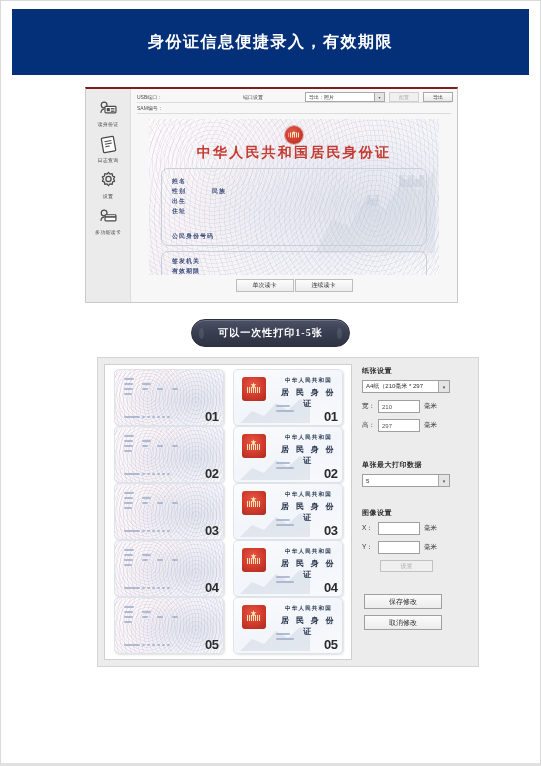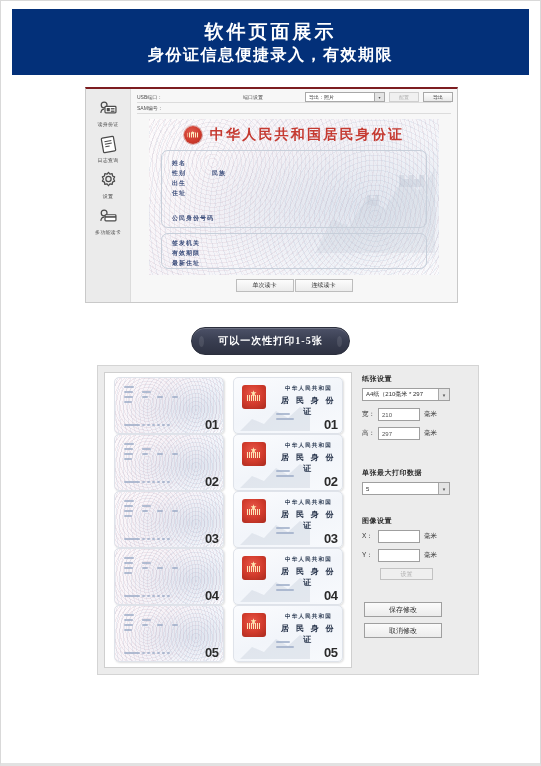--- a/index.html
+++ b/index.html
@@ -45,21 +45,21 @@
     box-shadow:inset 0 1px 0 rgba(255,255,255,.18);
     border:1px solid #2b2f3d;
     position:relative;
   }
   .pill::before,.pill::after{
     content:""; position:absolute; top:50%; width:5px;height:11px;
     margin-top:-5px; border-radius:50%; background:rgba(255,255,255,.10);
   }
   .pill::before{left:7px;} .pill::after{right:7px;}
   .pill-1 { margin-top:17px; }
-  .pill-2 { margin-top:24px; }
+  .pill-2 { margin-top:16px; }
 
   
   .win1 {
     margin:12px 84px 0 84px; width:373px; height:216px;
     background:#f4f4f4; border:1px solid #c9c9c9;
     border-top:2px solid #7d1d20;
     display:flex; position:relative;
   }
   .w1-side {
     width:45px; background:#ebebeb; border-right:1px solid #dcdcdc;
@@ -109,22 +109,22 @@
     position:absolute; inset:0;
     background-image:
       repeating-radial-gradient(circle at 22% 28%, rgba(200,170,185,.20) 0 1px, transparent 1px 4px),
       repeating-radial-gradient(circle at 78% 62%, rgba(160,180,205,.18) 0 1px, transparent 1px 5px),
       repeating-linear-gradient(62deg, rgba(190,180,200,.10) 0 1px, transparent 1px 7px);
   }
   .greatwall {
     position:absolute; right:4px; bottom:22px; width:120px; height:96px;
     opacity:.40;
   }
-  .id-head { position:relative; display:flex; justify-content:center;
-             gap:8px; padding-top:7px; }
+  .id-head { position:relative; display:flex; align-items:center; justify-content:center;
+             padding-top:7px;flex-direction:column; }
   .emblem {
     width:18px;height:18px;border-radius:50%;
     background:radial-gradient(circle at 42% 36%, #e05b4e 0%, #cf3a2c 55%, #ad2c20 100%);
     position:relative; box-shadow:0 0 0 1px rgba(170,40,30,.35);
   }
   .emblem::after{
     content:""; position:absolute; left:50%; top:52%; width:11px;height:5px;
     transform:translate(-50%,-50%);
     background:repeating-linear-gradient(90deg,rgba(255,245,200,.95) 0 1px,transparent 1px 2px);
     border-radius:1px;
@@ -250,21 +250,20 @@
     border:1px solid #9f9f9f; background:linear-gradient(180deg,#fbfbfb,#ececec);
     display:flex; align-items:center; justify-content:center; margin:0 0 6px 2px;
   }
 </style>
 </head>
 <body>
 
 <div class="page">
 
   <div class="banner">
-    <div class="banner-title">软件页面展示</div>
     <div class="banner-sub">身份证信息便捷录入，有效期限</div>
   </div>
 
 
   <div class="win1">
 
     <div class="w1-side">
 
       <div class="side-item">
         <svg class="side-ico" viewBox="0 0 24 24">

